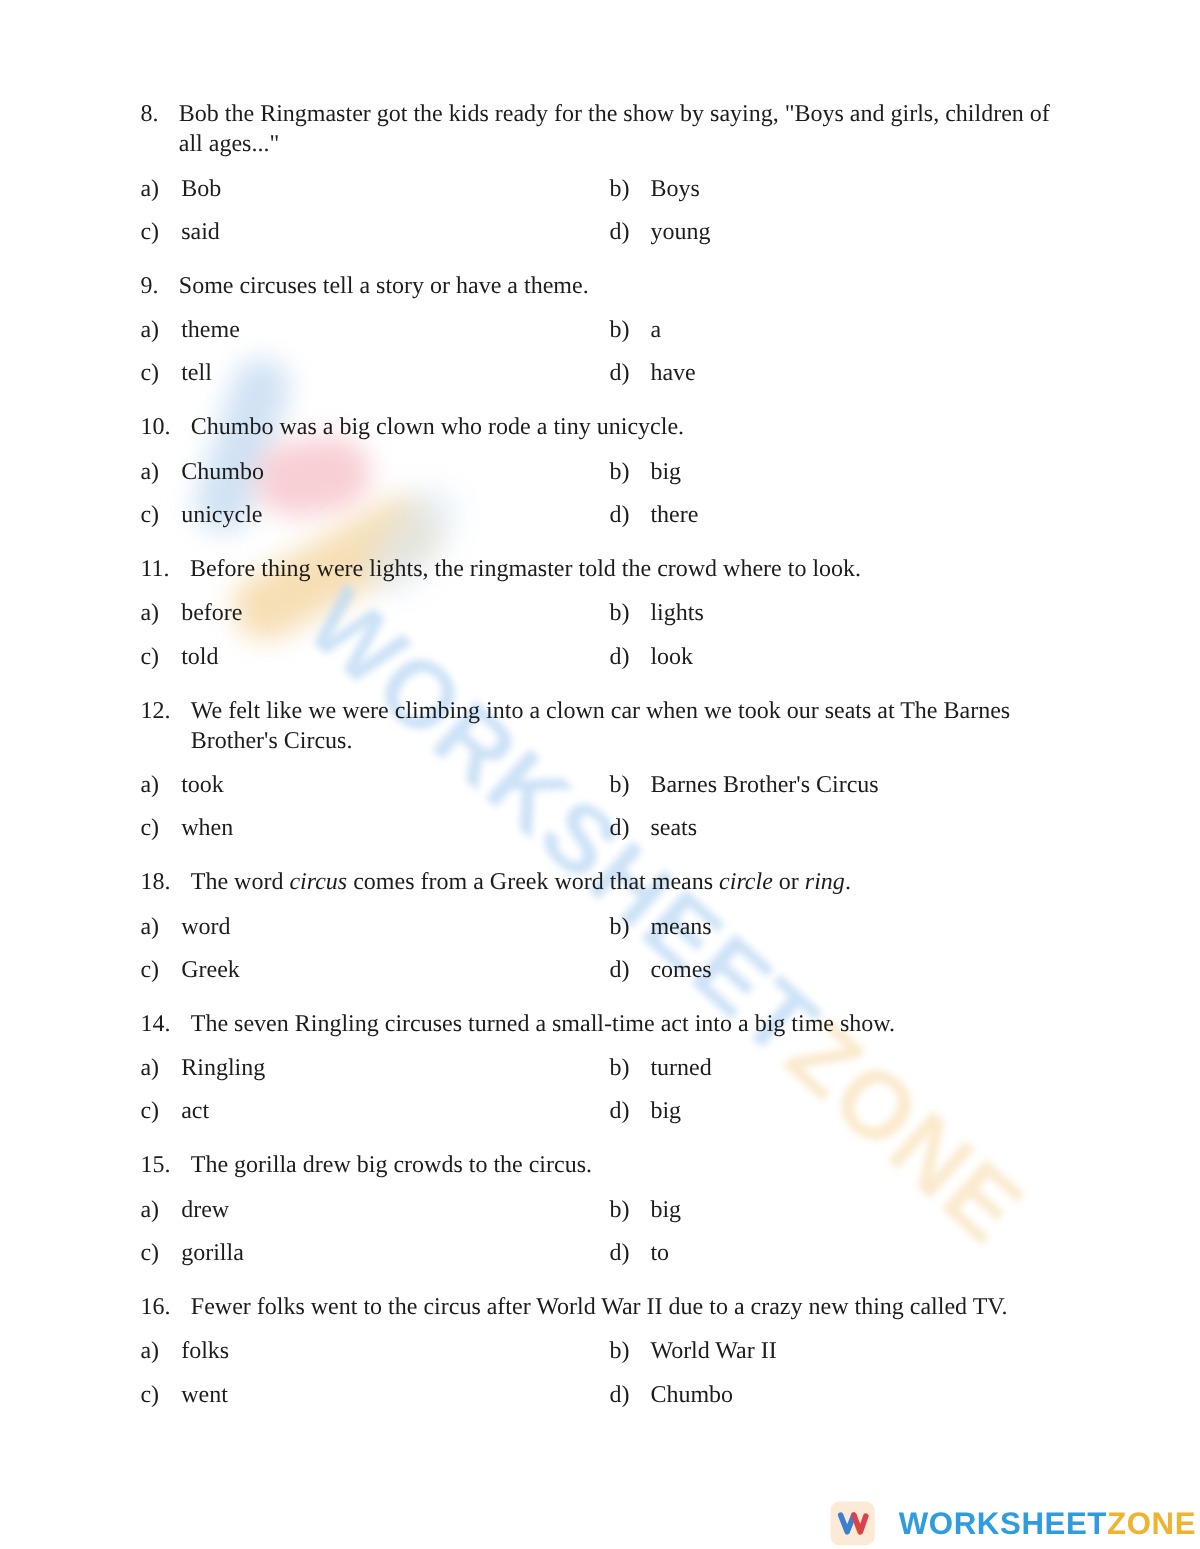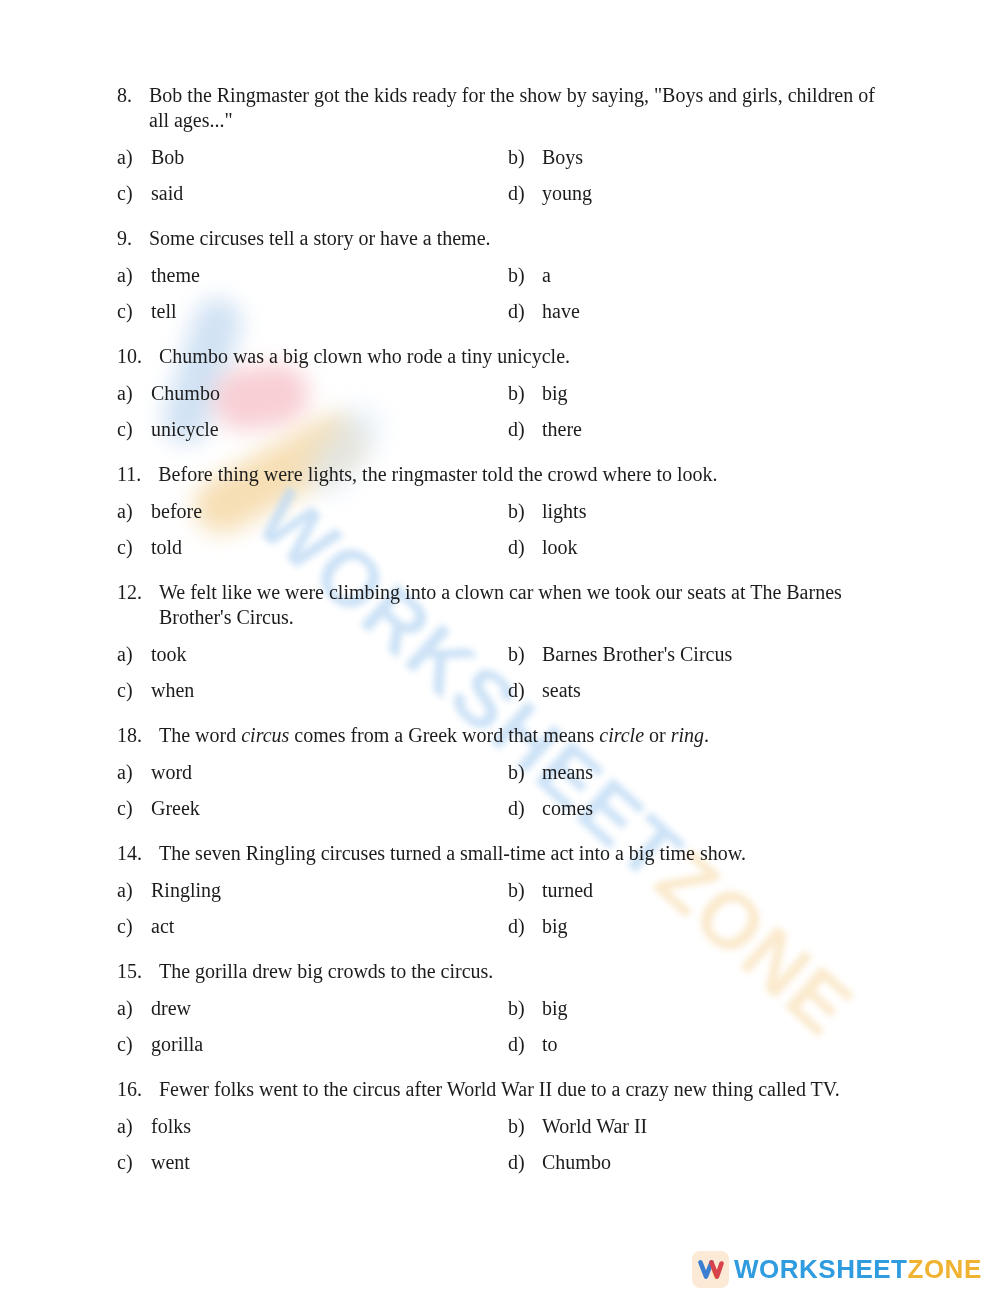--- a/index.html
+++ b/index.html
@@ -36,21 +36,21 @@
   .question:first-child{margin-top:0;}
   .qnum{flex:0 0 auto;}
   .qtext{flex:1 1 auto;}
   .qtext i{font-style:italic;margin-top:16px;}
   .options{display:grid;grid-template-columns:391px 1fr;row-gap:11px;margin-top:12px;}
   .option{display:flex;font-size:20px;line-height:25px;}
   .olabel{flex:0 0 34px;}
   .otext{flex:1 1 auto;}
 
   
-  .footer{position:absolute;left:692px;top:1251px;display:flex;align-items:center;gap:5px;z-index:2;}
+  .footer{position:absolute;left:692px;top:1251px;display:flex;align-items:center;gap:20px;z-index:2;}
   .w-badge{width:37px;height:37px;display:block;}
   .brand{
     font-family:"Liberation Sans", sans-serif;
     font-weight:700;font-size:26px;letter-spacing:.5px;
     line-height:37px;white-space:nowrap;
   }
   .brand .bd-blue{color:#2f9ce0;}
   .brand .bd-orange{color:#f0b331;}
 </style>
 </head>

